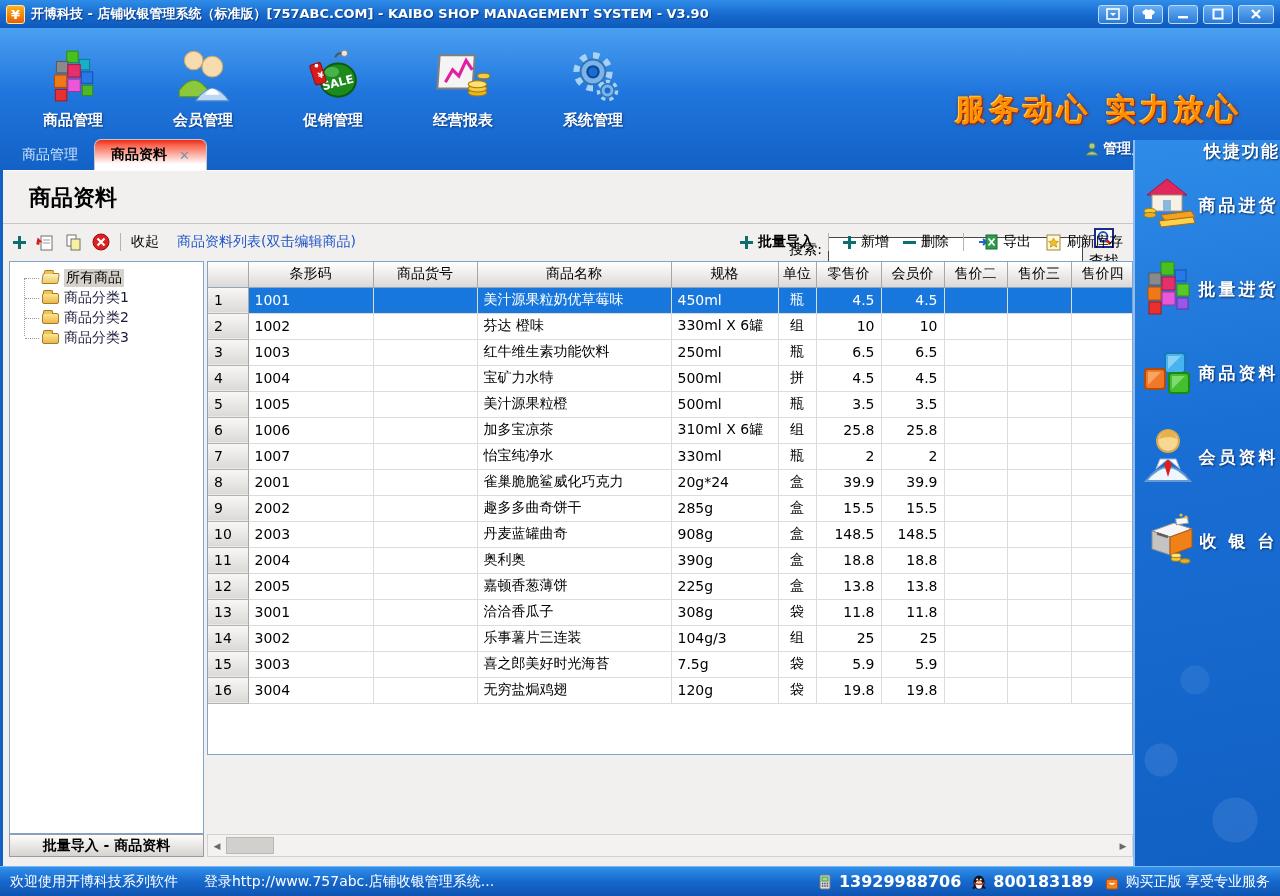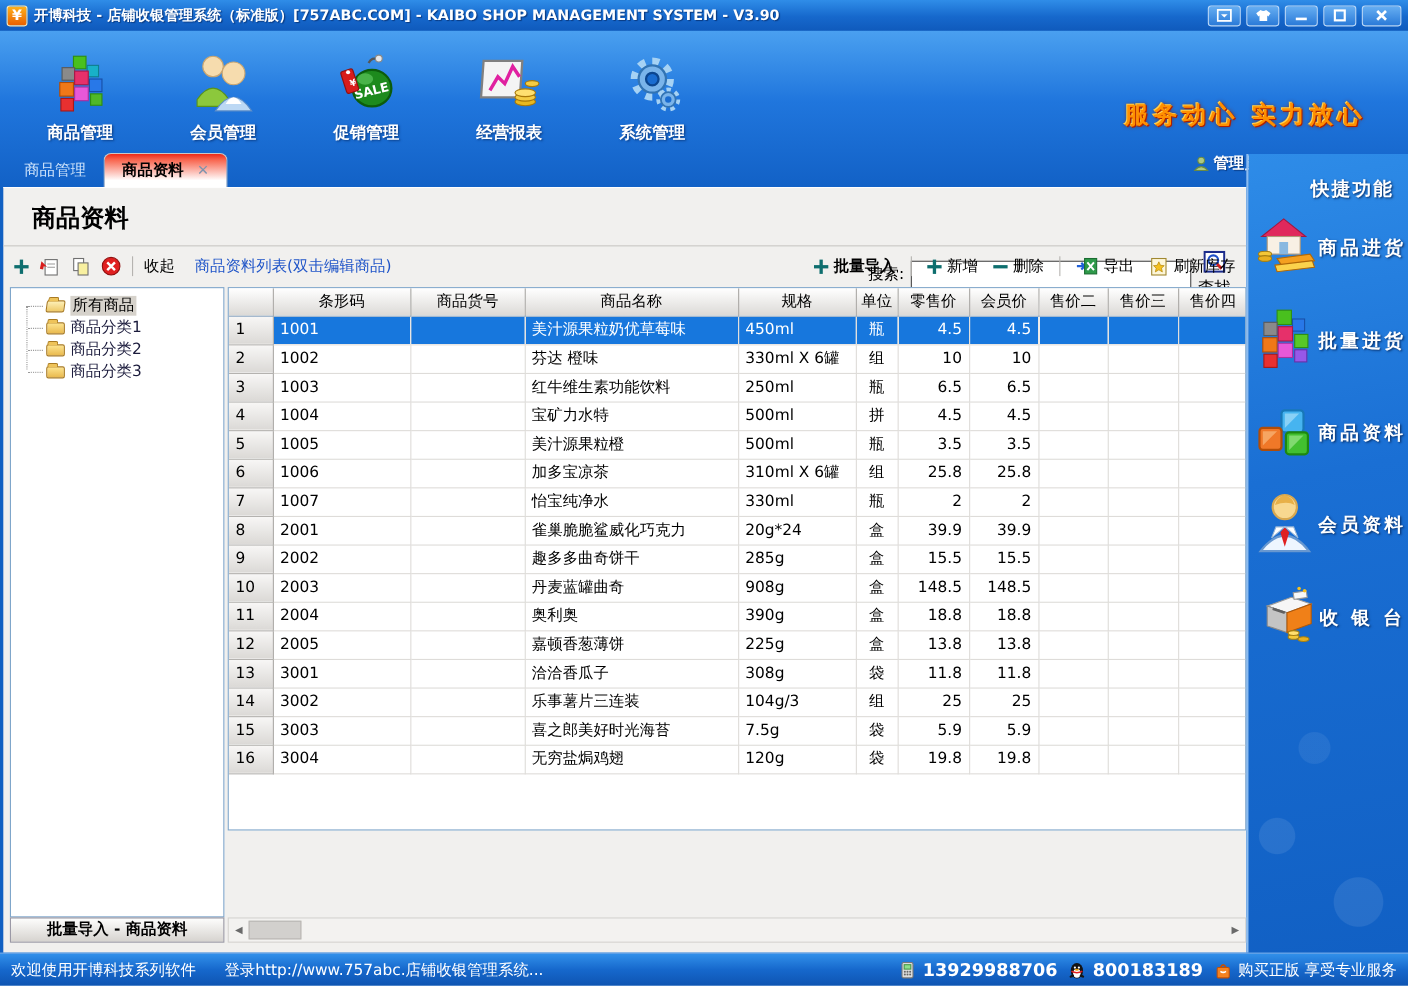--- a/index.html
+++ b/index.html
@@ -24,21 +24,21 @@
 
   
   .topnav { position:absolute; left:0; top:28px; width:1280px; height:142px;
     background:linear-gradient(180deg,#4aa0f0 0%,#2076dd 45%,#1261c6 100%); }
   .nav-items { position:absolute; left:8px; top:4px; display:flex; }
   .nav-item { width:130px; height:102px; display:flex; flex-direction:column;
     align-items:center; justify-content:flex-end; padding-bottom:4px; cursor:pointer; }
   .nav-item .nicon { width:58px; height:58px; margin-bottom:6px; }
   .nav-item .nlabel { color:#fff; font-size:15px; font-weight:bold;
     text-shadow:1px 1px 2px #0a3a80; }
-  .slogan { position:absolute; right:38px; top:62px; font-size:22px; font-weight:bold;
+  .slogan { position:absolute; right:38px; top:62px; font-size:30px; font-weight:bold;
     letter-spacing:4px; color:#ff9000;
     text-shadow:1px 1px 0 #b02000, -1px -1px 0 #ffd24d, 0 0 4px #802000; }
   .userline { position:absolute; right:10px; top:112px; display:flex; gap:22px;
     align-items:center; color:#fff; font-size:14px; font-weight:bold;
     text-shadow:1px 1px 1px #0a3a80; }
   .userline .ic { display:inline-block; vertical-align:-3px; margin-right:4px; }
 
   
   .tabstrip { position:absolute; left:6px; top:140px; height:30px; display:flex;
     align-items:flex-end; z-index:3; }
@@ -116,21 +116,21 @@
   .htrack { flex:1; }
 
   
   .sidebar { position:absolute; left:1133px; top:140px; width:147px; height:726px;
     border-left:2px solid #8cbcf0;
     background:
       radial-gradient(circle at 26px 620px, rgba(255,255,255,.09) 16px, rgba(255,255,255,0) 17px),
       radial-gradient(circle at 100px 680px, rgba(255,255,255,.09) 22px, rgba(255,255,255,0) 23px),
       radial-gradient(circle at 60px 540px, rgba(255,255,255,.07) 14px, rgba(255,255,255,0) 15px),
       linear-gradient(170deg,#2e8ce8 0%,#1a6fd4 40%,#1160c4 100%); }
-  .sb-title { text-align:center; margin-top:20px; color:#fff; font-size:17px; font-weight:bold;
+  .sb-title { text-align:right; margin-top:0; color:#fff; font-size:17px; font-weight:bold;
     letter-spacing:2px; text-shadow:1px 1px 2px #082e66;padding-left:44px; }
   .sb-items { display:flex; flex-direction:column; align-items:center; margin-top:10px; }
   .sb-item { display:flex; align-items:center; margin-bottom:22px; cursor:pointer; }
   .sb-item .sicon { width:62px; height:62px; }
   .sb-item .slabel { color:#fff; font-size:17px; font-weight:bold; letter-spacing:3px;
     text-shadow:1px 1px 2px #082e66; margin-top:2px; }
 
   
   .statusbar { position:absolute; left:0; top:866px; width:1280px; height:30px;
     background:linear-gradient(180deg,#3190ea 0%,#1668cc 50%,#0e54b2 100%);

